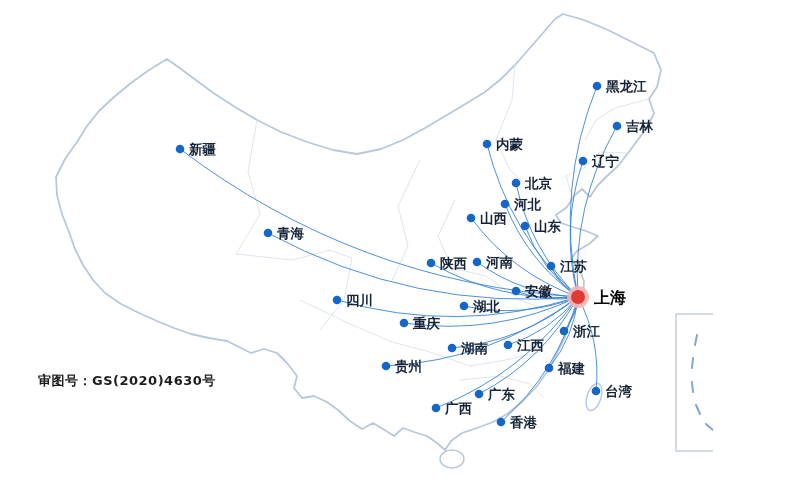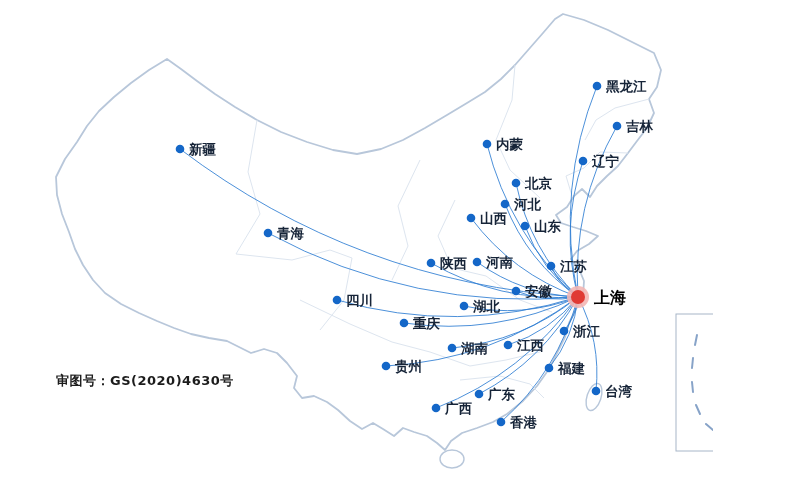--- a/index.html
+++ b/index.html
@@ -1,19 +1,19 @@
 <!DOCTYPE html>
 <html><head>
 <meta charset="utf-8">
 <style>
   html,body{margin:0;padding:0;background:#fff;}
   .stage{position:relative;width:713px;height:479px;background:#ffffff;overflow:hidden;
          font-family:"DejaVu Sans",sans-serif;border-radius:24px;}
   svg{position:absolute;left:0;top:0;}
-  .approval{position:absolute;left:56px;top:372px;font:600 13px "DejaVu Sans",sans-serif;
+  .approval{position:absolute;left:38px;top:372px;font:600 13px "DejaVu Sans",sans-serif;
             color:#1c1c1c;letter-spacing:.5px;}
   #labels text{font:600 13.5px "DejaVu Sans",sans-serif;}
   #labels text.origin{font:700 16px "DejaVu Sans",sans-serif;}
 </style>
 </head>
 <body>
 
 <div class="stage">
   <svg id="map-svg" width="810" height="479" viewBox="0 0 810 479">
 

